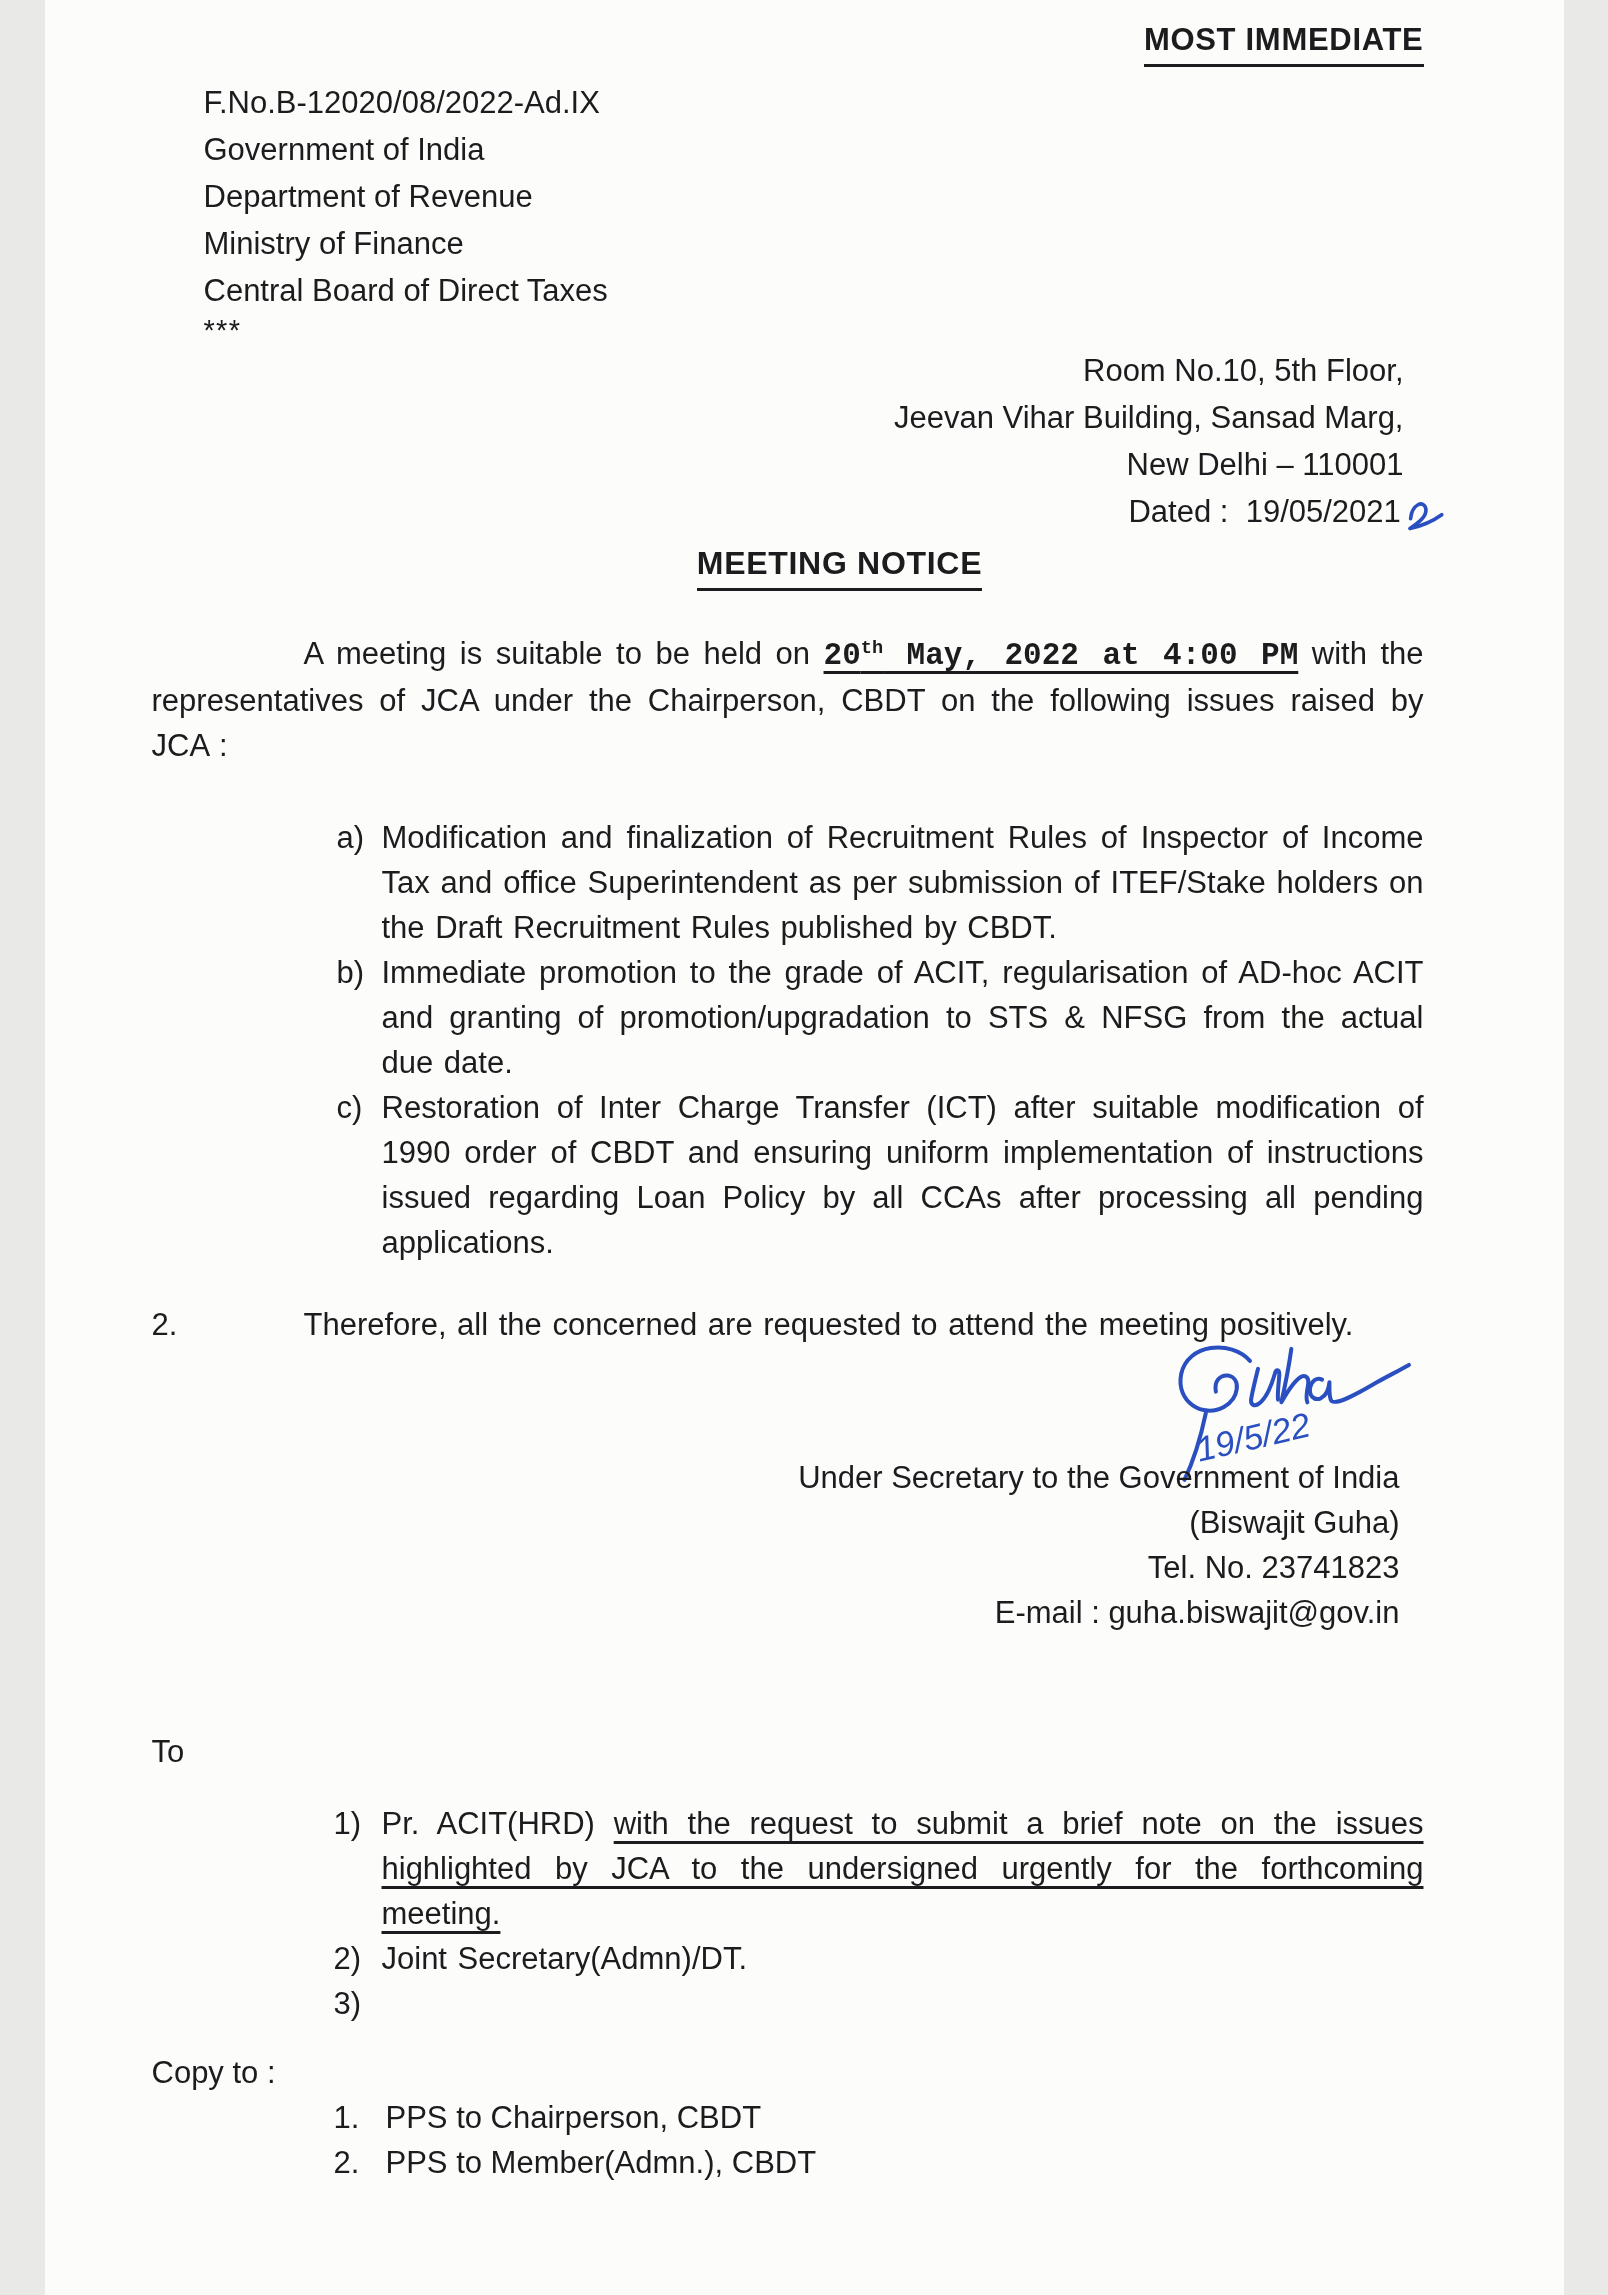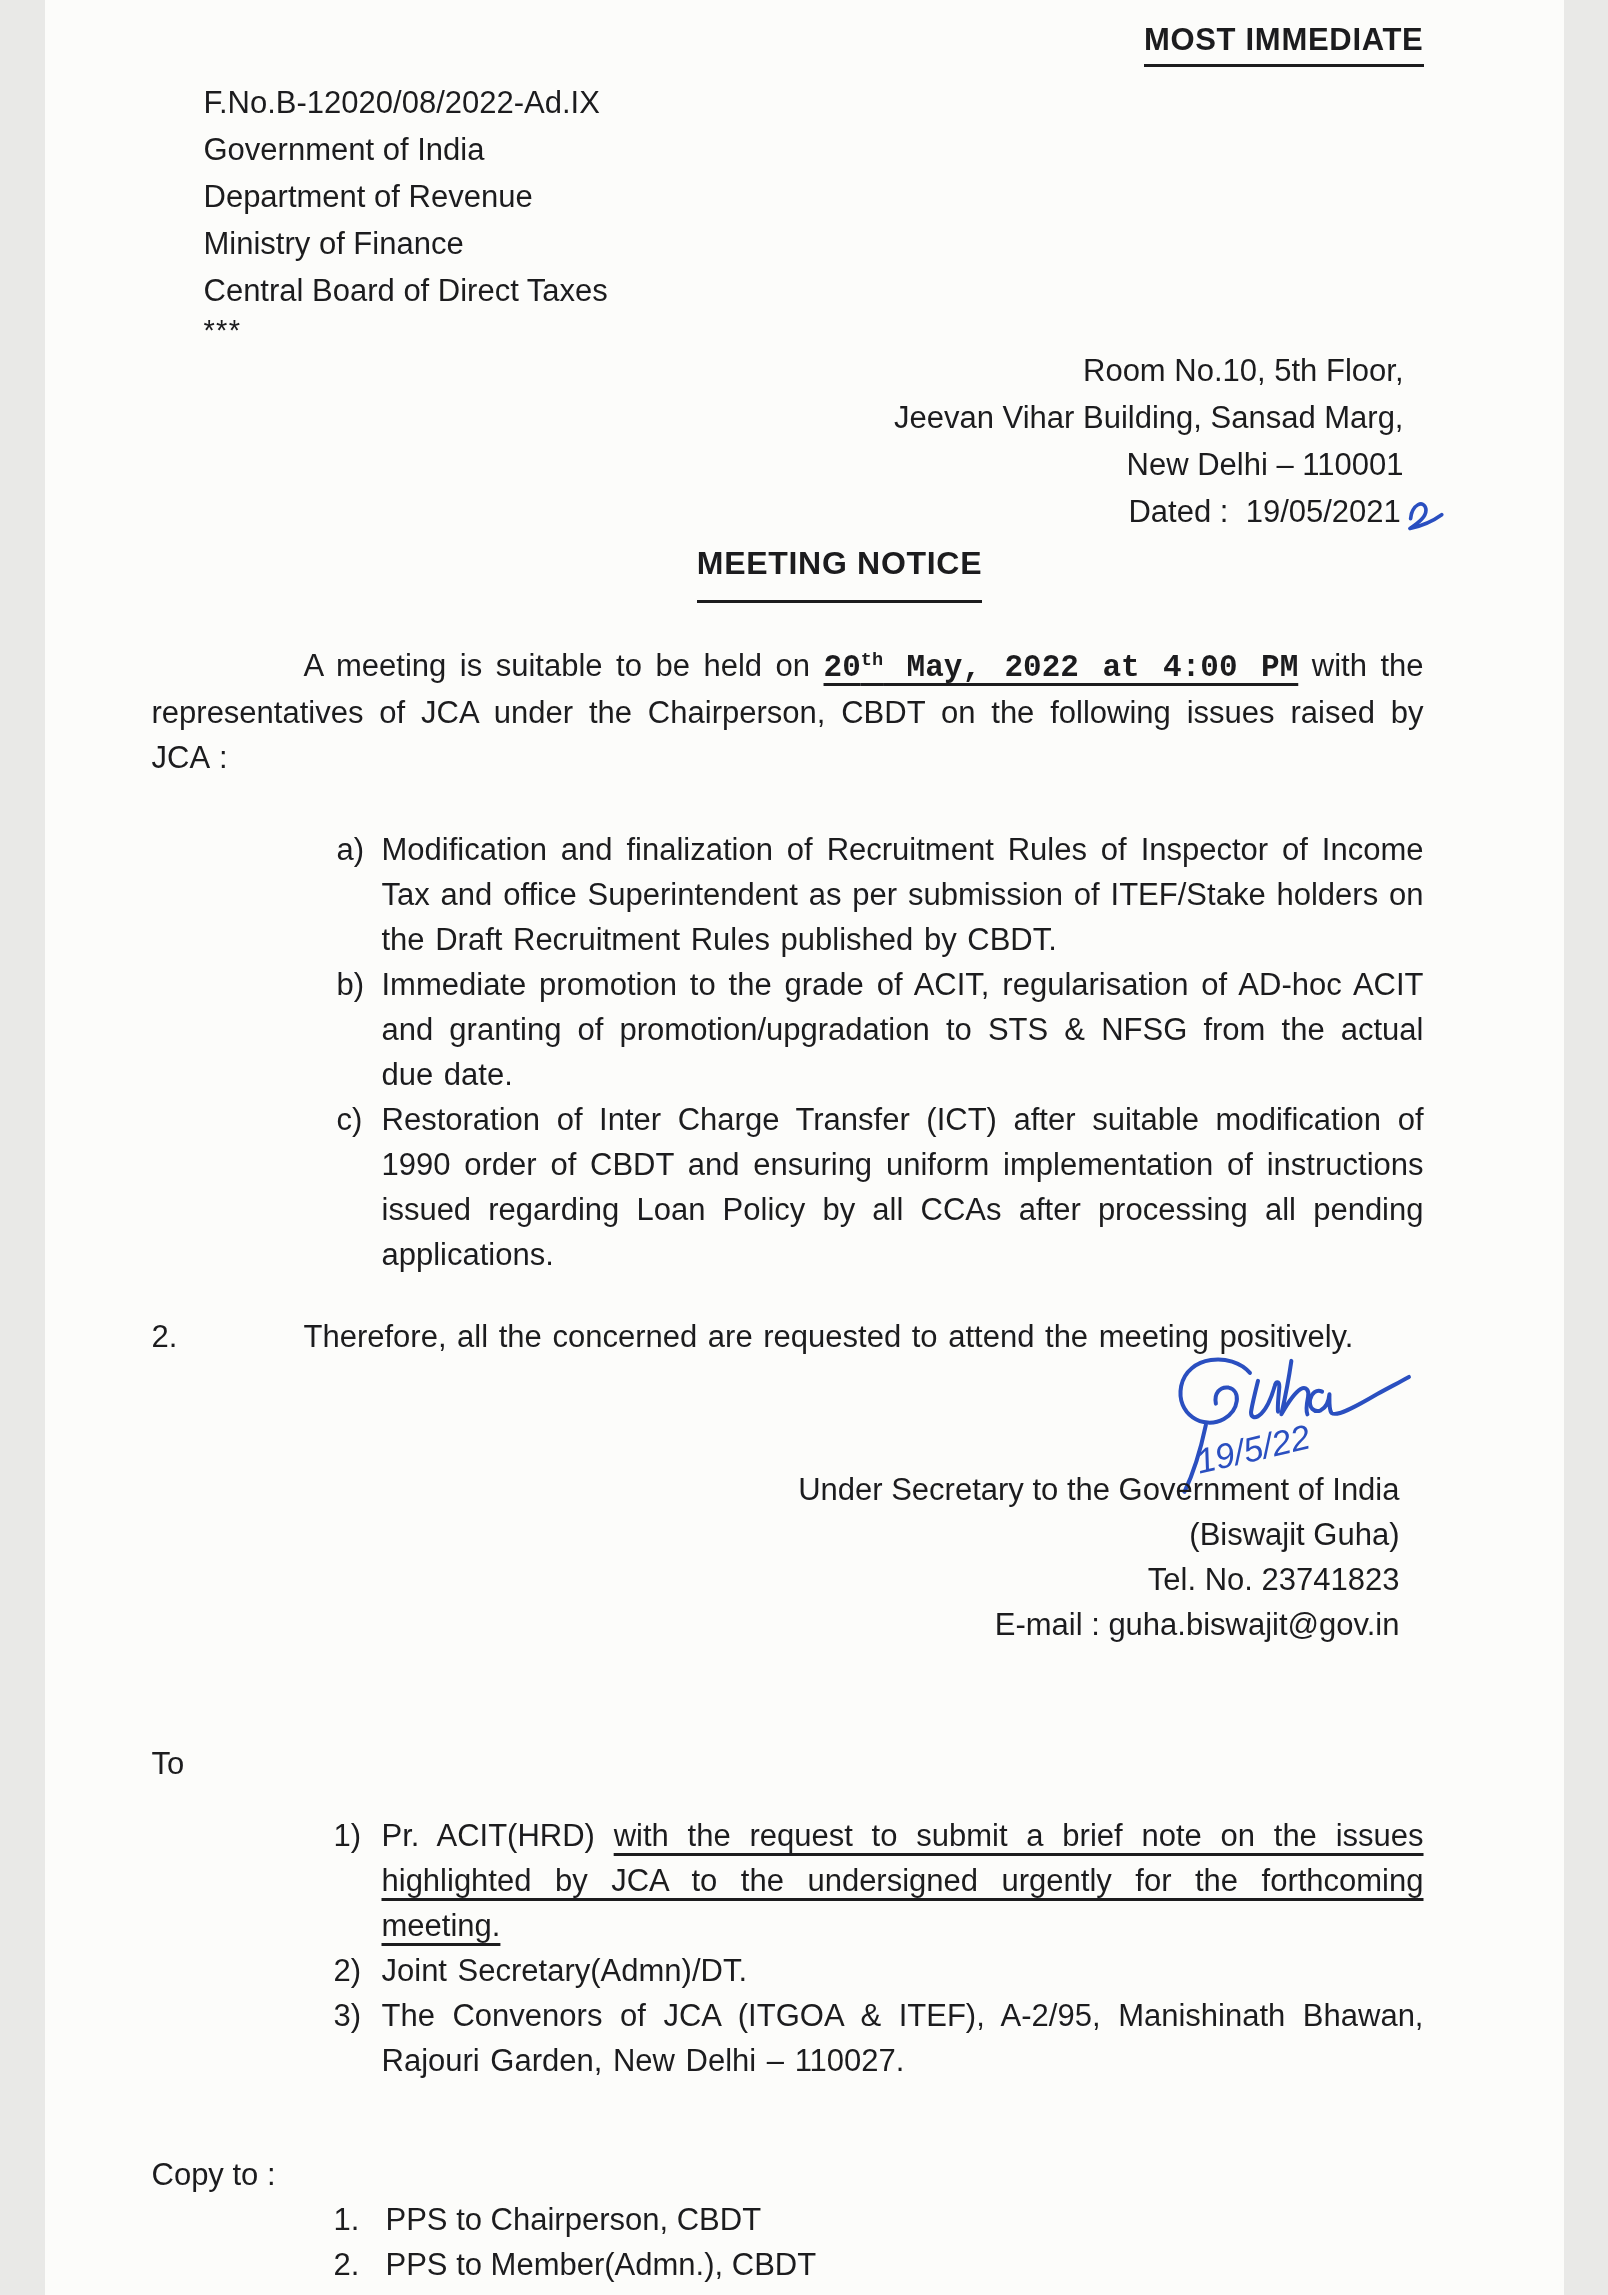--- a/index.html
+++ b/index.html
@@ -17,21 +17,21 @@
   }
   .jus{text-align:justify;word-spacing:2px;}
   .tag-line{text-align:right;}
   .tag{display:inline-block;font-weight:bold;letter-spacing:0.7px;border-bottom:3.3px solid currentColor;padding-bottom:1.3px;}
   .hdr{text-align:left;transform:translateX(52px);margin-top:12px;line-height:47px;}
   .stars{line-height:33px;font-size:29px;letter-spacing:1.3px;}
   .addr{text-align:right;padding-right:20px;line-height:47px;}
   .dated{white-space:pre;}
   .corr-svg{display:inline-block;width:41px;height:36px;vertical-align:-10.7px;margin-left:2.7px;margin-right:-41px;}
   .title-wrap{text-align:center;transform:translateX(52px);margin-top:6.7px;}
-  .title{display:inline-block;font-weight:bold;font-size:32px;letter-spacing:0.7px;border-bottom:3.3px solid currentColor;padding-bottom:14px;}
+  .title{display:inline-block;font-weight:bold;font-size:32px;letter-spacing:0.7px;border-bottom:3.3px solid currentColor;padding-bottom:2px;}
   .para1{margin-top:40px;text-indent:152px;}
   .mdate{font-weight:bold;text-decoration:underline;text-decoration-thickness:3.3px;text-underline-offset:6.7px;font-family:Liberation Mono, monospace;}
   sup{font-size:60%;line-height:0;vertical-align:super;}
   .abc{margin-top:47px;}
   .item{position:relative;padding-left:230px;}
   .item .mk{position:absolute;left:185px;top:0;}
   .para2{margin-top:37px;position:relative;text-indent:152px;}
   .para2 .mk{position:absolute;left:0;top:0;text-indent:0;}
   .sig-svg{display:block;width:314px;height:144px;margin:-40px -9.4px -27px auto;}
   .sigblock{text-align:right;padding-right:24px;line-height:45px;}
@@ -122,21 +122,20 @@
     <div class="to-item jus">
       <span class="mk">1)</span>
       <span>Pr. ACIT(HRD) </span><span class="u-to">with the request to submit a brief note on the issues highlighted by JCA to the undersigned urgently for the forthcoming meeting.</span>
     </div>
     <div class="to-item jus">
       <span class="mk">2)</span>
       <span>Joint Secretary(Admn)/DT.</span>
     </div>
     <div class="to-item jus">
       <span class="mk">3)</span>
-      <span>The Convenors of JCA (ITGOA &amp; ITEF), A-2/95, Manishinath Bhawan, Rajouri Garden, New Delhi – 110027.</span>
     </div>
   </div>
 
   <div class="copy-label">Copy to :</div>
   <div class="copy-list">
     <div class="copy-item">
       <span class="mk">1.</span>
       <span>PPS to Chairperson, CBDT</span>
     </div>
     <div class="copy-item">

